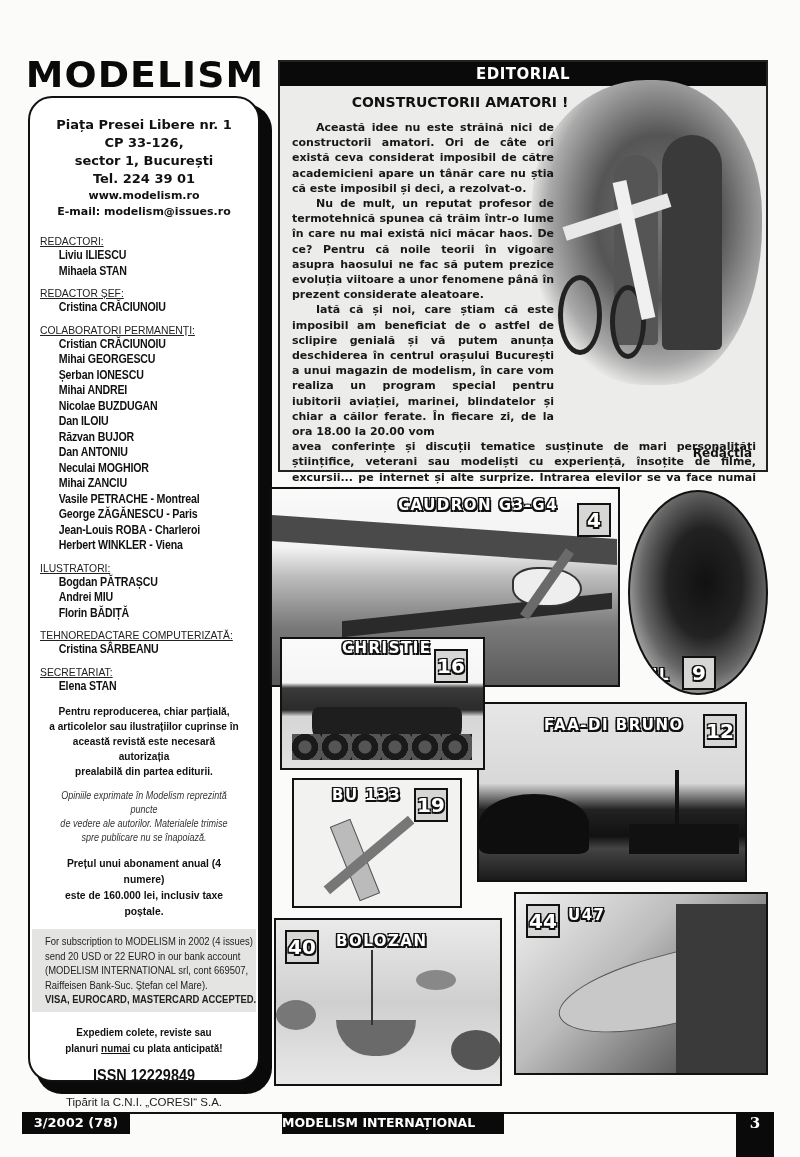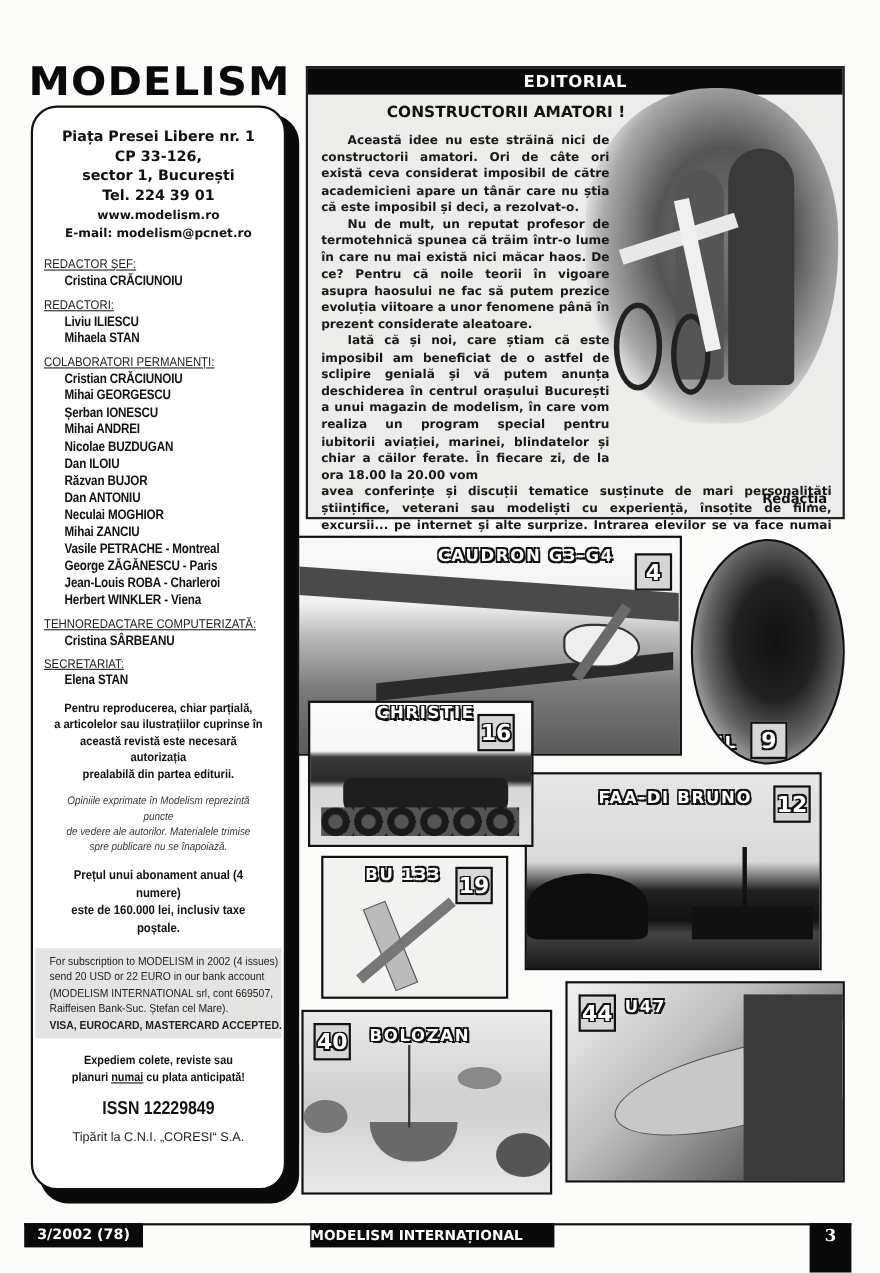--- a/index.html
+++ b/index.html
@@ -125,51 +125,57 @@
 
 <div class="mag-title">MODELISM</div>
 <div class="left-shadow"></div>
 <div class="left-panel">
   <div class="addr">
     <div class="l1">Piața Presei Libere nr. 1</div>
     <div class="l1">CP 33-126,</div>
     <div class="l1">sector 1, București</div>
     <div class="l1">Tel. 224 39 01</div>
     <div class="l2">www.modelism.ro</div>
-    <div class="l2">E-mail: modelism@pcnet.ro</div>
+    <div class="l2">E-mail: modelism@issues.ro</div>
   </div>
 
   <div class="staff">
-    <div class="staff-group">
-      <div class="staff-heading">REDACTOR ȘEF:</div>
-      <div class="staff-name">Cristina CRĂCIUNOIU</div>
-    </div>
     <div class="staff-group">
       <div class="staff-heading">REDACTORI:</div>
       <div class="staff-name">Liviu ILIESCU</div>
       <div class="staff-name">Mihaela STAN</div>
+    </div>
+    <div class="staff-group">
+      <div class="staff-heading">REDACTOR ȘEF:</div>
+      <div class="staff-name">Cristina CRĂCIUNOIU</div>
     </div>
     <div class="staff-group">
       <div class="staff-heading">COLABORATORI PERMANENȚI:</div>
       <div class="staff-name">Cristian CRĂCIUNOIU</div>
       <div class="staff-name">Mihai GEORGESCU</div>
       <div class="staff-name">Șerban IONESCU</div>
       <div class="staff-name">Mihai ANDREI</div>
       <div class="staff-name">Nicolae BUZDUGAN</div>
       <div class="staff-name">Dan ILOIU</div>
       <div class="staff-name">Răzvan BUJOR</div>
       <div class="staff-name">Dan ANTONIU</div>
       <div class="staff-name">Neculai MOGHIOR</div>
       <div class="staff-name">Mihai ZANCIU</div>
       <div class="staff-name">Vasile PETRACHE - Montreal</div>
       <div class="staff-name">George ZĂGĂNESCU - Paris</div>
       <div class="staff-name">Jean-Louis ROBA - Charleroi</div>
       <div class="staff-name">Herbert WINKLER - Viena</div>
     </div>
     <div class="staff-group">
+      <div class="staff-heading">ILUSTRATORI:</div>
+      <div class="staff-name">Bogdan PĂTRAȘCU</div>
+      <div class="staff-name">Andrei MIU</div>
+      <div class="staff-name">Florin BĂDIȚĂ</div>
+    </div>
+    <div class="staff-group">
       <div class="staff-heading">TEHNOREDACTARE COMPUTERIZATĂ:</div>
       <div class="staff-name">Cristina SÂRBEANU</div>
     </div>
     <div class="staff-group">
       <div class="staff-heading">SECRETARIAT:</div>
       <div class="staff-name">Elena STAN</div>
     </div>
   </div>
 
   <div class="notice">

